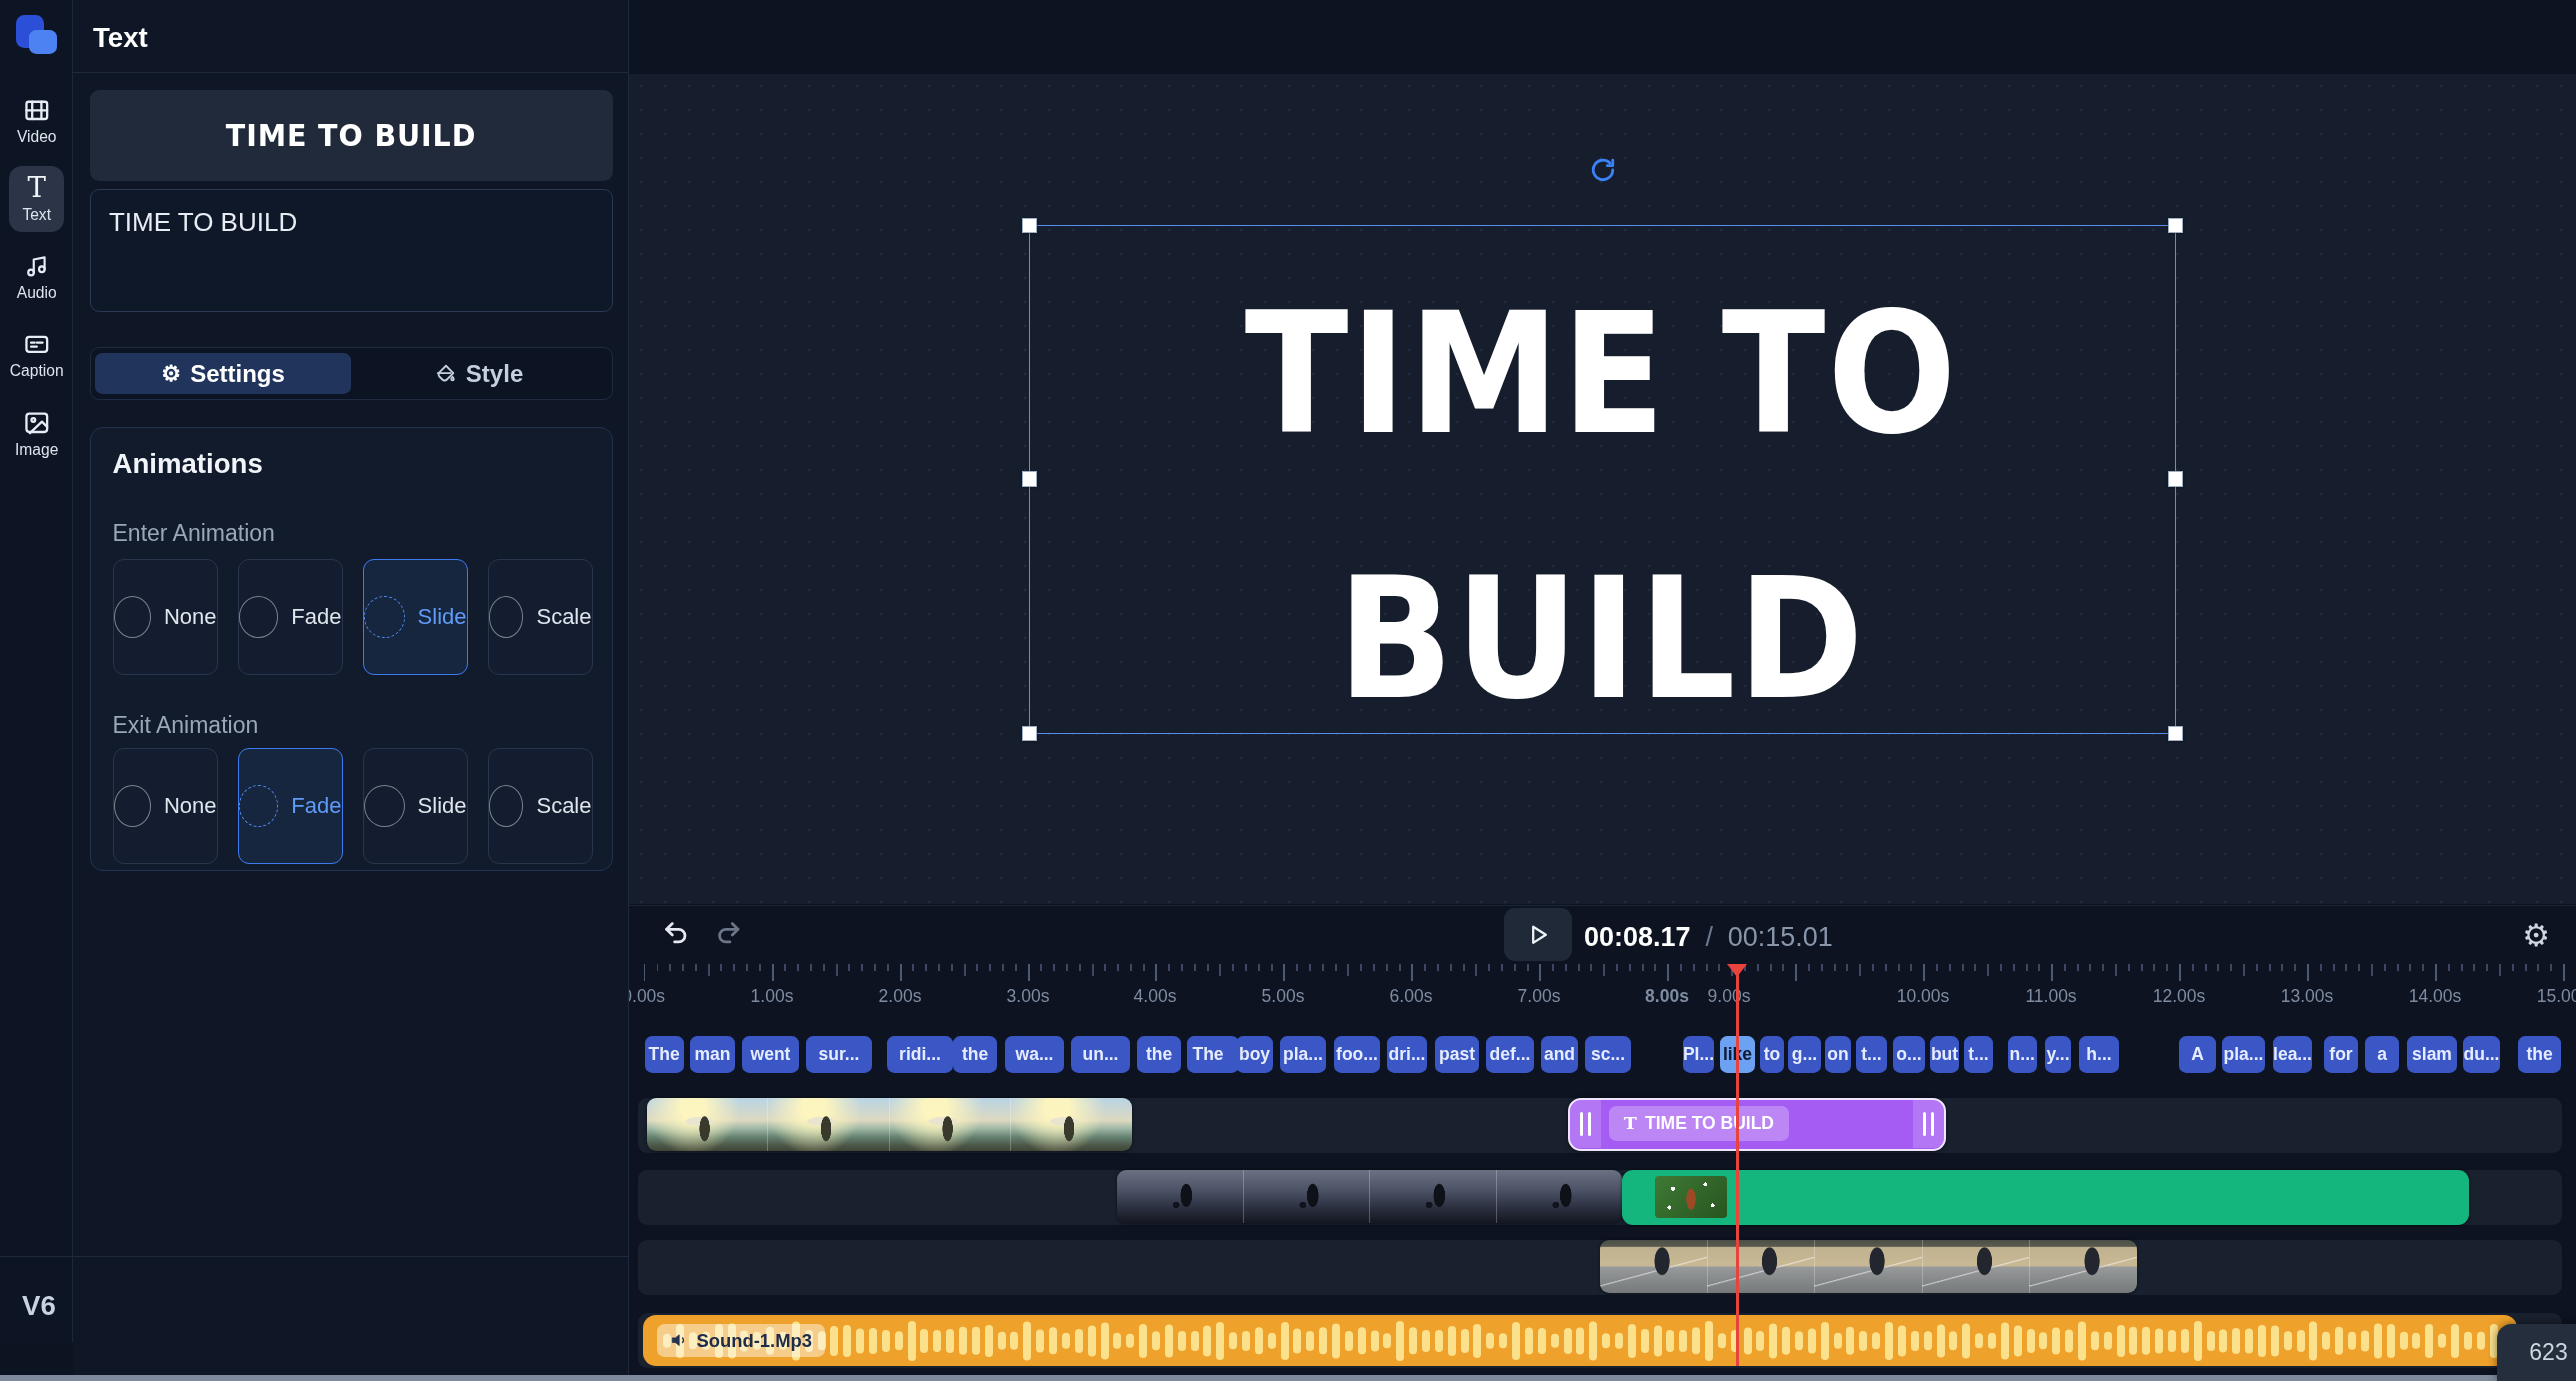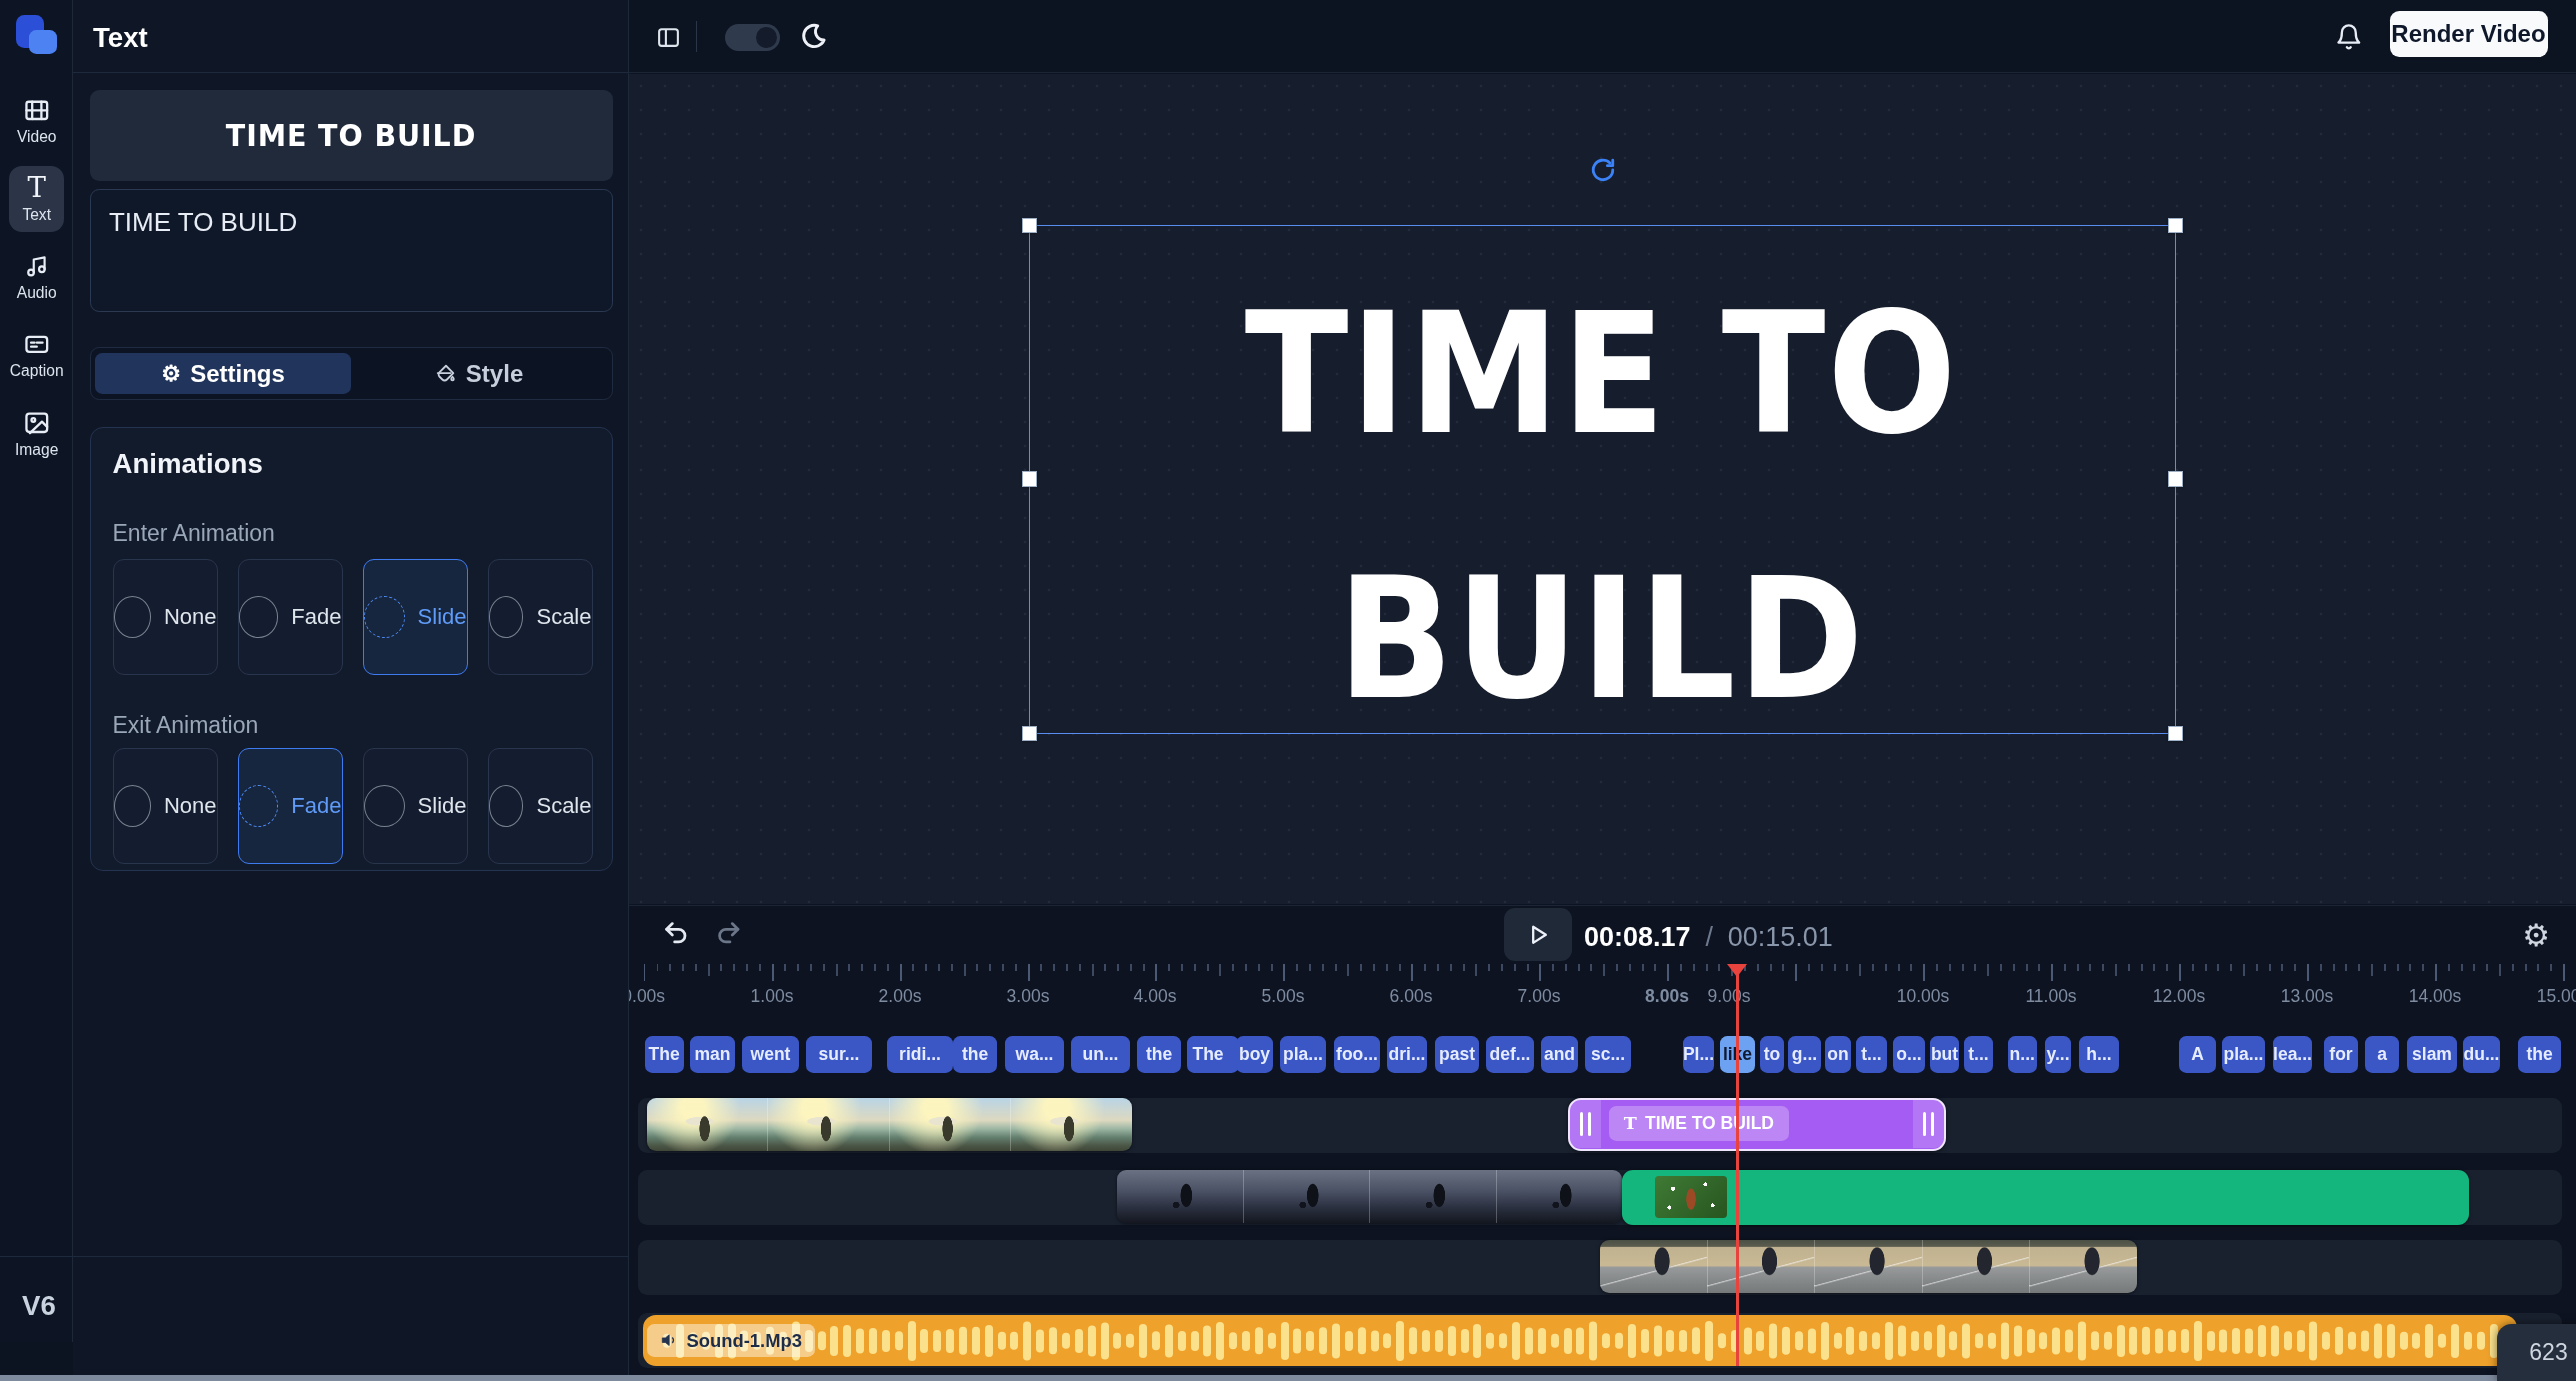--- a/index.html
+++ b/index.html
@@ -123,21 +123,21 @@
   #text-clip { position:absolute; left:939px; top:192px; width:378px; height:53px; background:#a55cf2; border:2.8px solid #efe6fd; border-radius:13px; cursor:pointer; box-shadow:0 0.9px 4.6px rgba(0,0,0,.5); }
   .trim-handle { position:absolute; top:0; width:31px; height:48px; background:rgba(255,255,255,.16); display:flex; align-items:center; justify-content:center; gap:4.6px; cursor:ew-resize; }
   .trim-handle.left { left:0; border-radius:9.2px 0 0 9.2px; }
   .trim-handle.right { right:0; border-radius:0 9.2px 9.2px 0; }
   .trim-bar { width:2.8px; height:24px; background:#fff; border-radius:1.8px; }
   #text-clip-chip { position:absolute; left:39px; top:6.4px; height:35px; padding:0 14.7px; background:rgba(255,255,255,.26); border-radius:7.3px; display:flex; align-items:center; gap:8.3px; color:#fff; font-size:17.5px; font-weight:600; white-space:nowrap; }
   #text-clip-chip .tglyph { font-size:17.5px; line-height:17.5px; color:#fff; }
   #green-clip { position:absolute; left:993px; top:264px; width:847px; height:55px; background:#14b67d; border-radius:11px; cursor:pointer; box-shadow:0 0.9px 3.7px rgba(0,0,0,.5); }
   #audio-clip { position:absolute; left:13.8px; top:409px; width:1874px; height:51px; background:#efa22b; border-radius:13px; overflow:hidden; cursor:pointer; }
   .wbar { position:absolute; top:50%; transform:translateY(-50%); width:8.3px; background:#fbe18c; border-radius:4.6px; }
-  #audio-chip { position:absolute; left:4px; top:9.2px; height:33px; padding:0 13px; background:rgba(255,255,255,.45); border-radius:7.3px; display:flex; align-items:center; gap:8.3px; color:#1c2c49; font-size:18.4px; font-weight:600; z-index:2; white-space:nowrap; }
+  #audio-chip { position:absolute; left:14px; top:9.2px; height:33px; padding:0 13px; background:rgba(255,255,255,.45); border-radius:7.3px; display:flex; align-items:center; gap:8.3px; color:#1c2c49; font-size:18.4px; font-weight:600; z-index:2; white-space:nowrap; }
   #audio-chip svg { fill:#24344f; stroke:#24344f; }
   #playhead-line { position:absolute; left:1107px; top:58px; width:2.8px; height:402px; background:#e8433c; z-index:8; cursor:ew-resize; }
   #playhead-flag { position:absolute; left:1098px; top:58px; width:0; height:0; border-left:10px solid transparent; border-right:10px solid transparent; border-top:13px solid #e8433c; z-index:9; cursor:ew-resize; }
   #hscrollbar { position:absolute; left:0; bottom:0; width:100%; height:6.4px; background:#7e8a9d; z-index:40; cursor:pointer; }
   #corner-badge { position:fixed; right:-24px; bottom:0; width:103px; height:57px; background:#252e3d; border-radius:14.7px 0 0 0; z-index:50; display:flex; align-items:center; justify-content:center; font-size:23px; color:#cfd6e0; box-shadow:0 0 9.2px rgba(0,0,0,.5); }
 </style>
 </head>
 <body>
 
 <div id="rail">
@@ -255,44 +255,20 @@
         </div>
         <div class="anim-opt">
           <div class="anim-circle"></div>
           <div class="anim-label">Scale</div>
         </div>
       </div>
   </div>
 </div>
 
 <div id="main">
-  <div id="topbar">
-    <div id="panel-toggle">
-      <svg width="25" height="25" viewBox="0 0 24 24">
-          <rect x="3" y="4" width="18" height="16" rx="2.5"></rect>
-          <path d="M9.5 4v16"></path>
-        </svg>
-    </div>
-    <div id="topbar-sep"></div>
-    <div id="theme-switch">
-        <div class="knob"></div>
-      </div>
-    <div id="moon-icon">
-      <svg width="29" height="29" viewBox="0 0 24 24">
-          <path d="M15.5 3.2a8.8 8.8 0 1 0 5.3 11.7 7 7 0 0 1-5.3-11.7z"></path>
-        </svg>
-    </div>
-    <div id="bell-icon">
-      <svg width="27.6" height="27.6" viewBox="0 0 24 24">
-          <path d="M6 8a6 6 0 0 1 12 0c0 7 3 9 3 9H3s3-2 3-9"></path>
-          <path d="M10.3 21a1.94 1.94 0 0 0 3.4 0"></path>
-        </svg>
-    </div>
-    <button id="render-btn">Render Video</button>
-  </div>
 
   <div id="canvas-area">
     <div id="video-frame">
       <div id="overlay-text">
         <div>TIME TO</div>
         <div>BUILD</div>
       </div>
     </div>
     <div id="selection-box">
       <div class="handle" style="left:-8.3px; top:-8.3px"></div>

